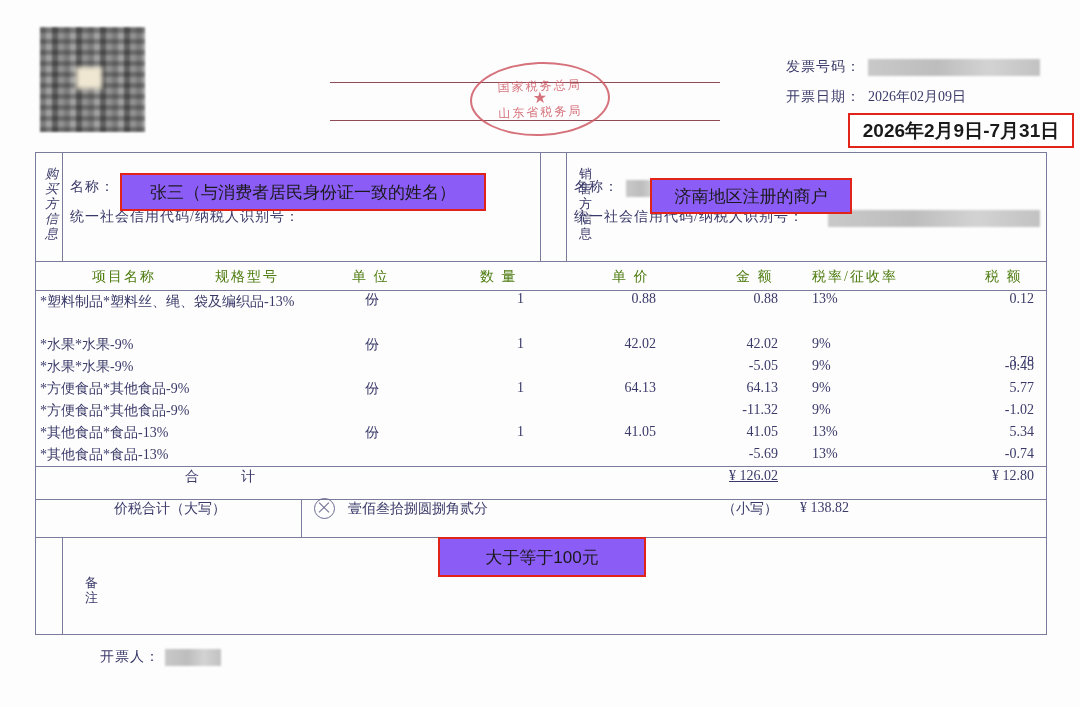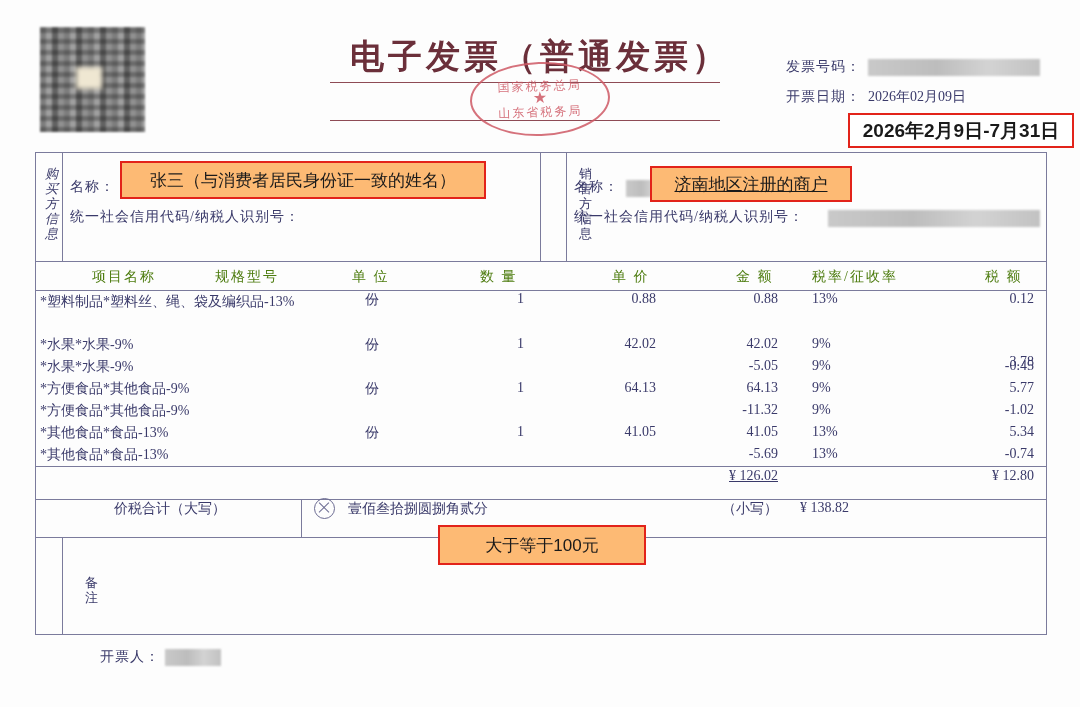--- a/index.html
+++ b/index.html
@@ -93,25 +93,26 @@
   .vline{position:absolute;top:0;border-left:1px solid #7b7b9c;}
 
   .side-label{
     position:absolute;width:26px;text-align:center;font-size:13px;line-height:15px;
     letter-spacing:1px;
   }
   .party{
     position:absolute;font-size:14px;letter-spacing:1px;
   }
   .annot{
-    position:absolute;border:2.5px solid #e2231a;background:#fdba74;
+    position:absolute;border:2.5px solid #e2231a;background:#8b5cf6;
     display:flex;align-items:center;justify-content:center;
     font-size:17px;color:#1a1a1a;
     font-family:"Liberation Sans", sans-serif;
     white-space:nowrap;
+    margin-top:12px;
   }
   .colhead{
     position:absolute;top:268px;font-size:14px;letter-spacing:2px;color:#4d7c0f;
   }
   .item-row{position:absolute;font-size:14px;color:#3a3a6a;}
   .num{position:absolute;font-size:14px;color:#3a3a6a;text-align:right;font-family:"Liberation Serif",serif;}
   .ctr{position:absolute;font-size:14px;color:#3a3a6a;text-align:center;}
   .circle-x{
     position:absolute;width:19px;height:19px;border:1.2px solid #6b6b92;border-radius:50%;
   }
@@ -124,21 +125,20 @@
     position:absolute;left:100px;top:648px;font-size:14px;letter-spacing:1px;color:#3a3a6a;
   }
 </style>
 </head>
 <body>
 
 <div class="invoice">
 
   <div class="qr"></div>
 
-  <div class="title">电子发票（普通发票）</div>
   <div class="title-rule"></div>
   <div class="title-rule2"></div>
 
   <div class="seal">
     <div class="s1">国家税务总局</div>
     <div class="star">★</div>
     <div class="s2">山东省税务局</div>
   </div>
 
   <div class="meta">
@@ -172,21 +172,21 @@
   <div class="side-label" style="left:39px;top:166px;font-style:italic;">购买方信息</div>
   <div class="party" style="left:70px;top:178px;">名称：</div>
   <div class="party" style="left:70px;top:208px;">统一社会信用代码/纳税人识别号：</div>
   <div class="annot" style="left:120px;top:161px;width:362px;height:34px;">张三（与消费者居民身份证一致的姓名）</div>
 
   <div class="side-label" style="left:573px;top:166px;">销售方信息</div>
   <div class="party" style="left:574px;top:178px;">名称：</div>
   <span class="redact" style="position:absolute;left:626px;top:180px;width:38px;"></span>
   <div class="party" style="left:574px;top:208px;">统一社会信用代码/纳税人识别号：</div>
   <span class="redact" style="position:absolute;left:828px;top:210px;width:212px;"></span>
-  <div class="annot" style="left:650px;top:166px;width:198px;height:32px;text-decoration:underline;">济南地区注册的商户</div>
+  <div class="annot" style="left:650px;top:166px;width:198px;height:32px;">济南地区注册的商户</div>
 
   <div class="colhead" style="left:92px;">项目名称</div>
   <div class="colhead" style="left:215px;">规格型号</div>
   <div class="colhead" style="left:352px;">单 位</div>
   <div class="colhead" style="left:480px;">数 量</div>
   <div class="colhead" style="left:612px;">单 价</div>
   <div class="colhead" style="left:736px;">金 额</div>
   <div class="colhead" style="left:812px;">税率/征收率</div>
   <div class="colhead" style="left:985px;">税 额</div>
 
@@ -230,20 +230,21 @@
   <div class="num" style="left:590px;top:424px;width:66px;">41.05</div>
   <div class="num" style="left:712px;top:424px;width:66px;">41.05</div>
   <div class="item-row" style="left:812px;top:424px;">13%</div>
   <div class="num" style="left:950px;top:424px;width:84px;">5.34</div>
 
   <div class="item-row" style="left:40px;top:446px;">*其他食品*食品-13%</div>
   <div class="num" style="left:712px;top:446px;width:66px;">-5.69</div>
   <div class="item-row" style="left:812px;top:446px;">13%</div>
   <div class="num" style="left:950px;top:446px;width:84px;">-0.74</div>
 
+  <div class="ctr" style="left:130px;top:468px;width:180px;">合　　　计</div>
   <div class="num" style="left:690px;top:468px;width:88px;text-decoration:underline;">¥ 126.02</div>
   <div class="num" style="left:930px;top:468px;width:104px;">¥ 12.80</div>
 
   <div class="ctr" style="left:60px;top:500px;width:220px;">价税合计（大写）</div>
   <div class="circle-x" style="left:314px;top:498px;"></div>
   <div class="item-row" style="left:348px;top:500px;">壹佰叁拾捌圆捌角贰分</div>
   <div class="item-row" style="left:722px;top:500px;">（小写）</div>
   <div class="item-row" style="left:800px;top:500px;">¥ 138.82</div>
 
   <div class="annot" style="left:438px;top:525px;width:204px;height:36px;">大于等于100元</div>

